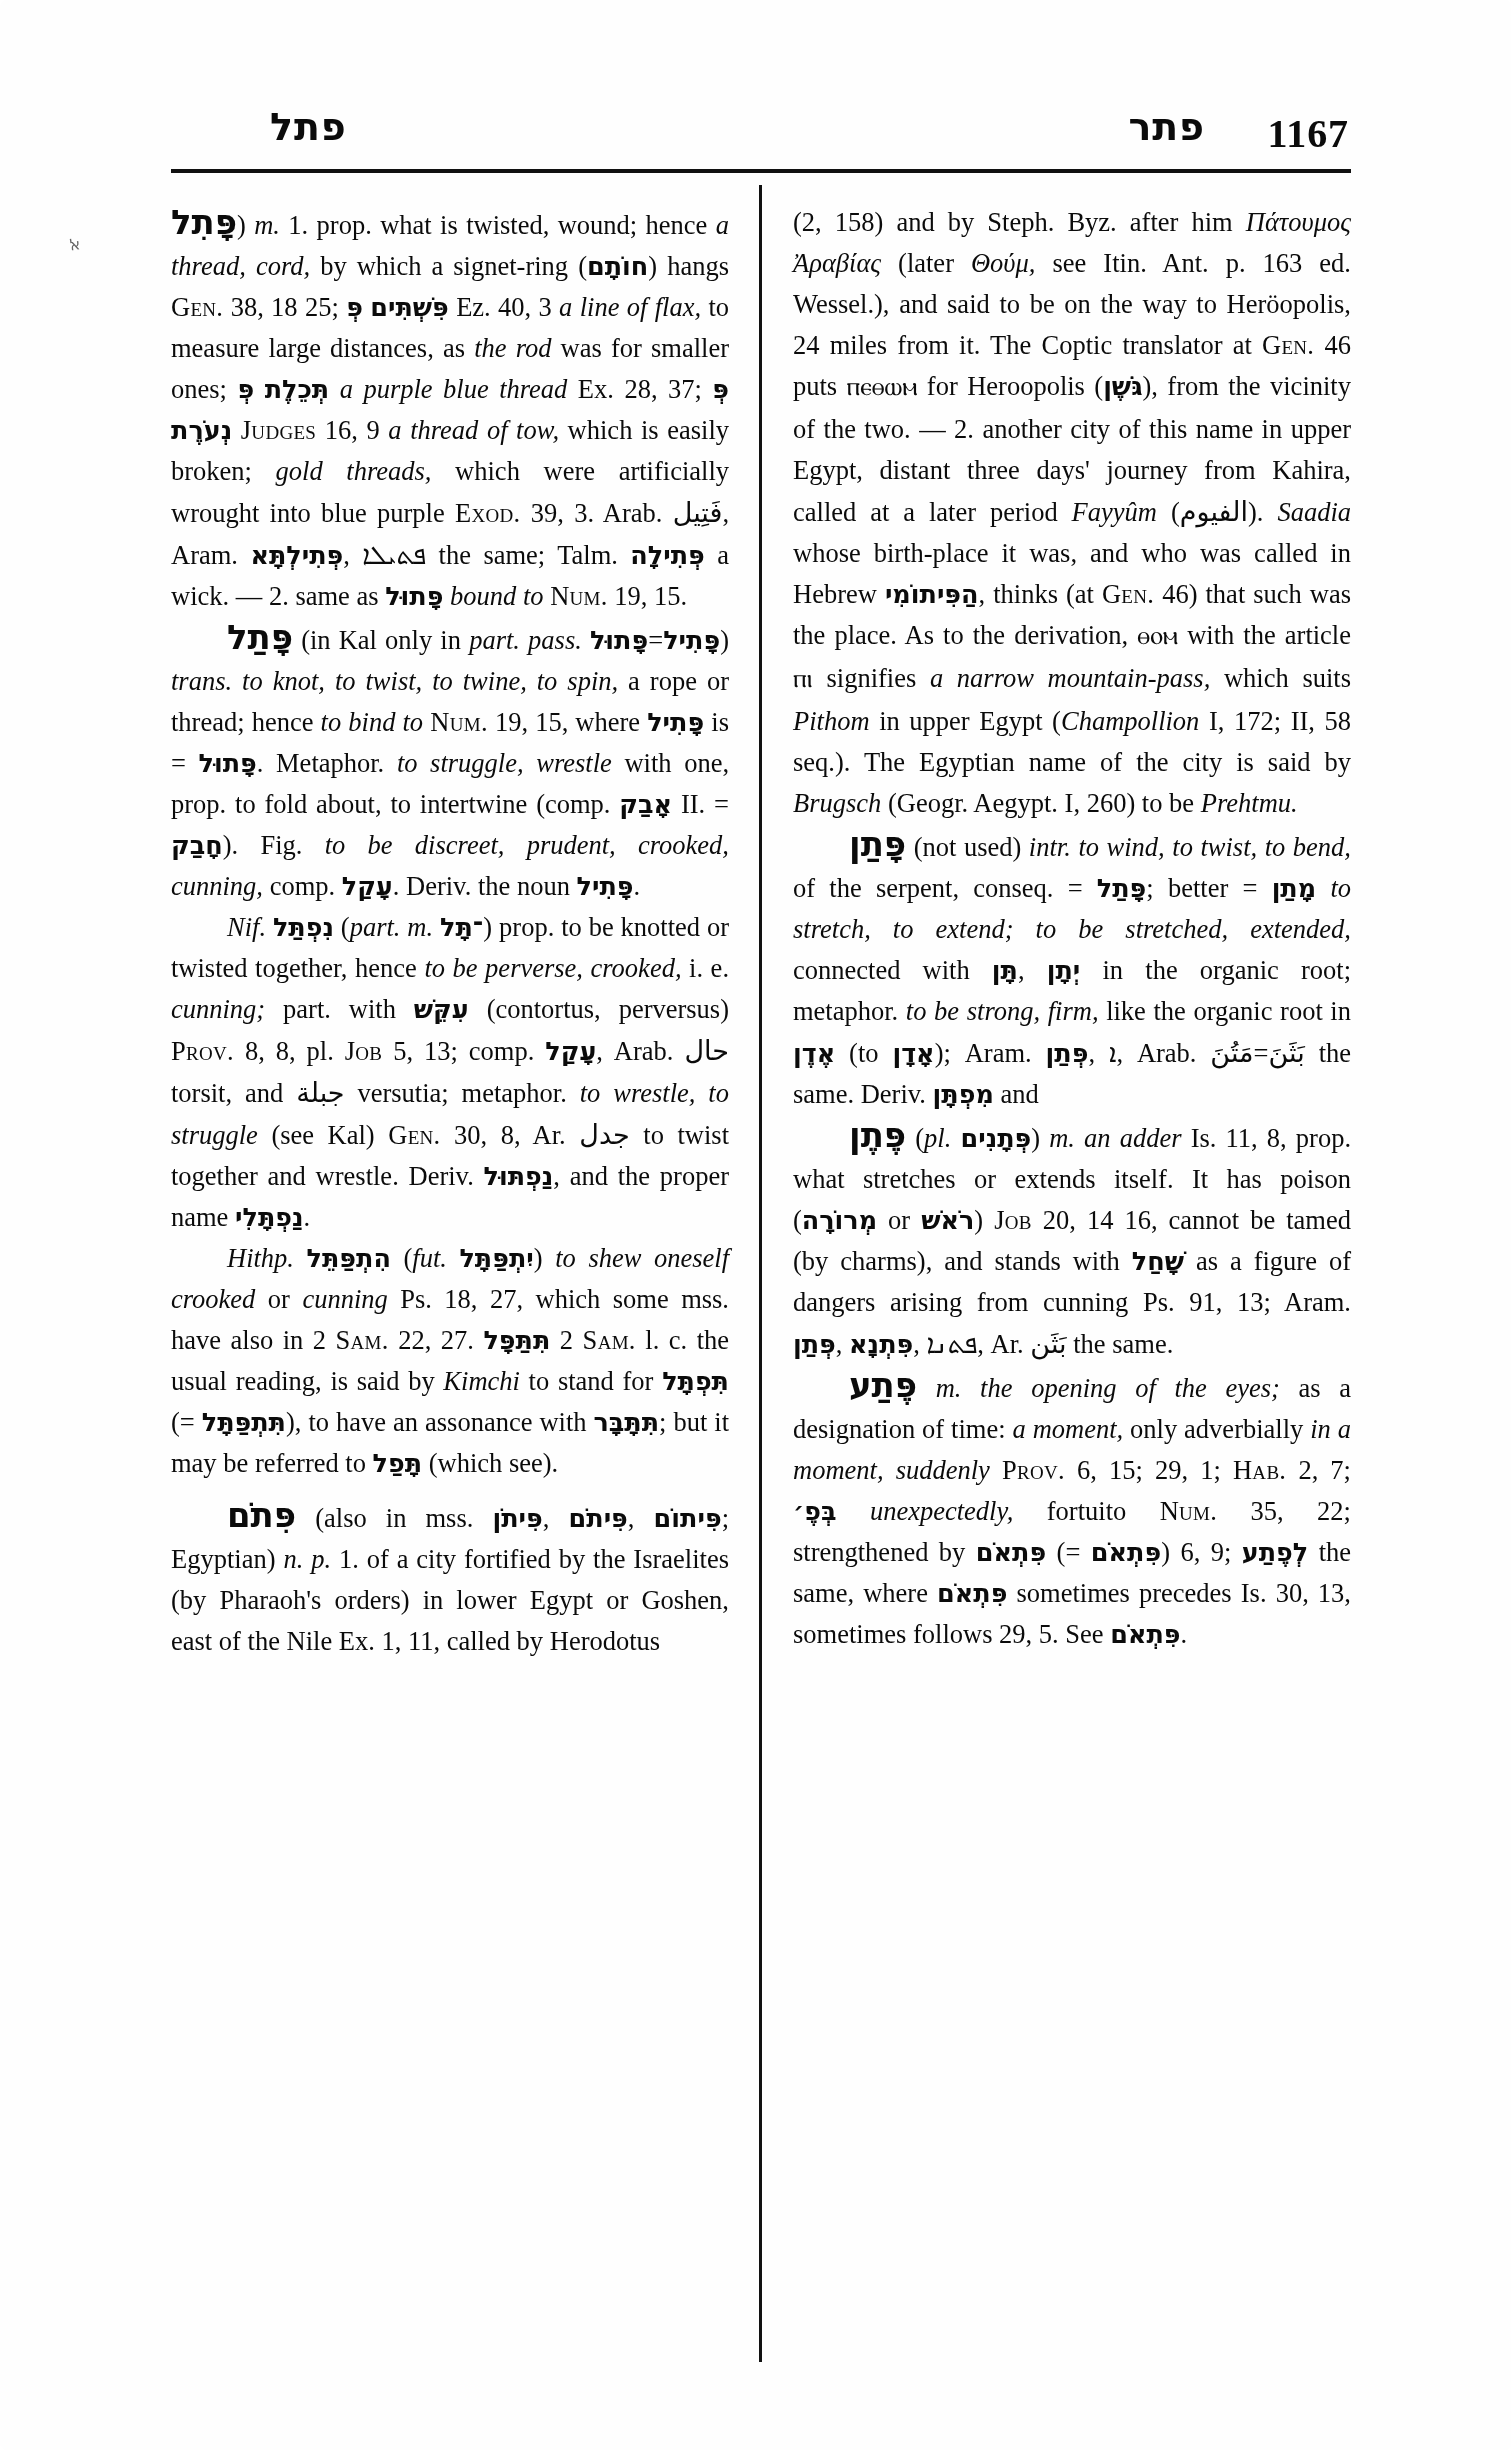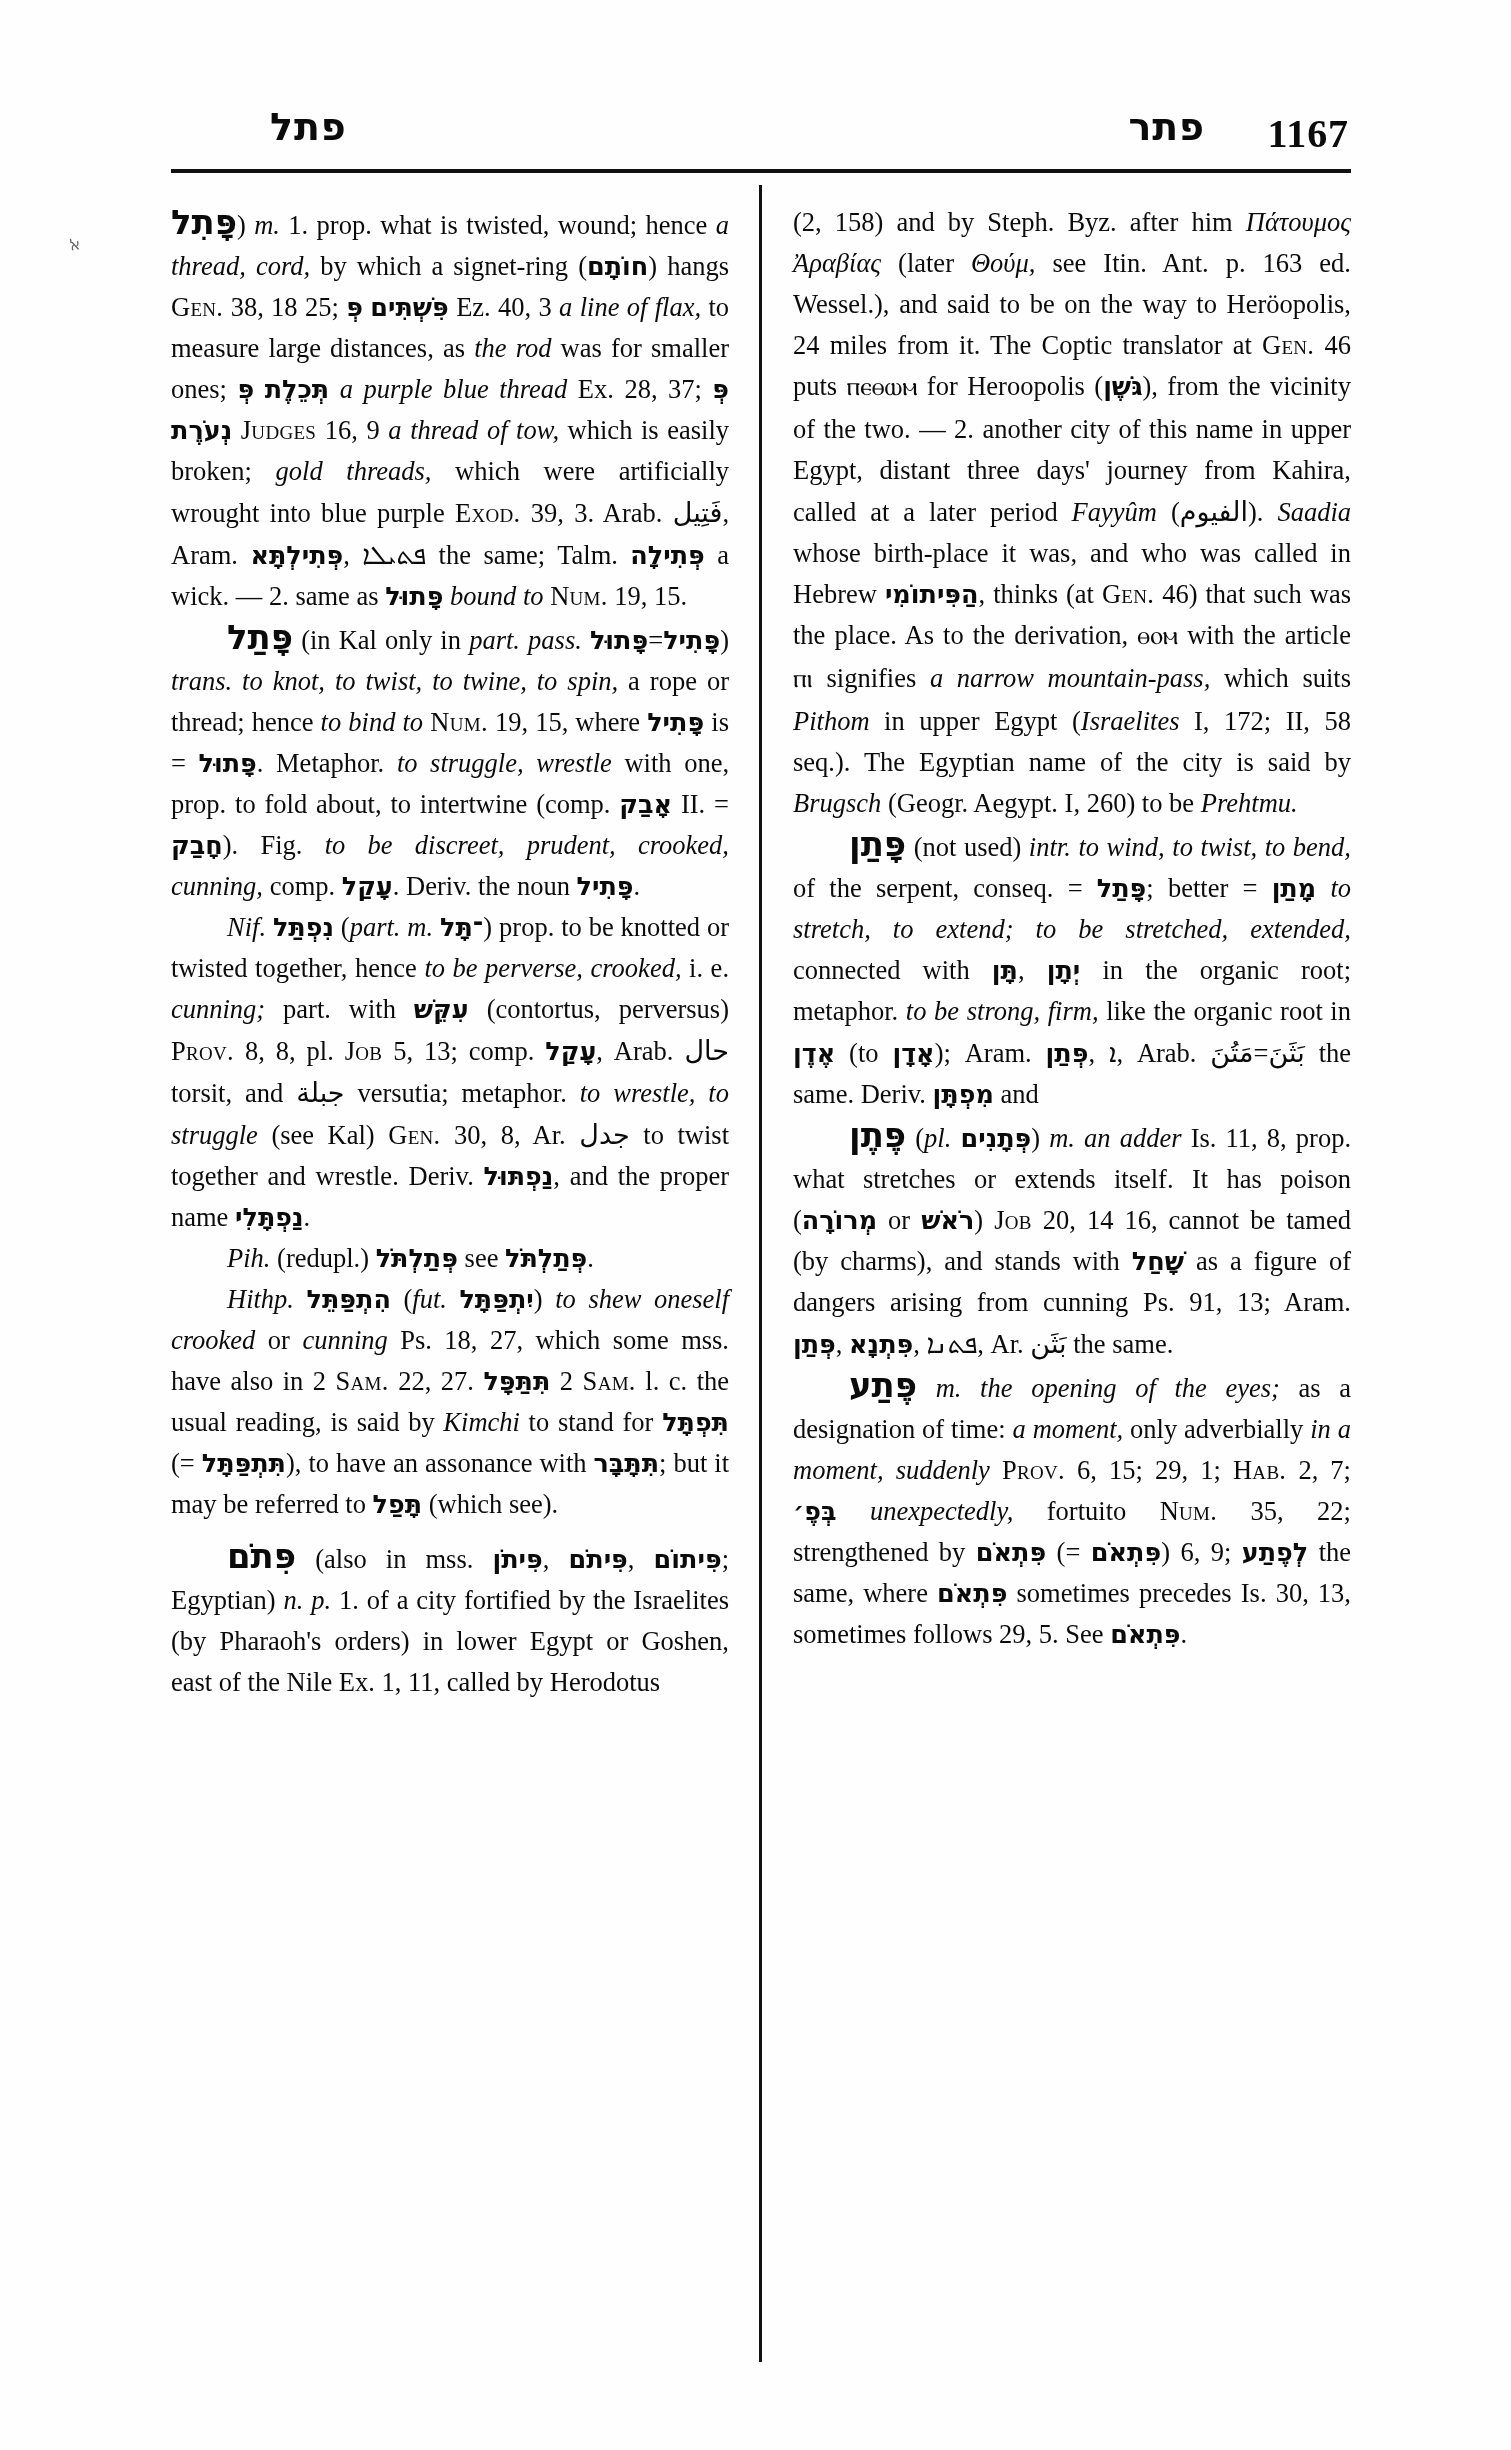--- a/index.html
+++ b/index.html
@@ -141,23 +141,20 @@
         <i>Nif.</i> <span class="heb-i">נִפְתַּל</span> (<i>part. m.</i>
         <span class="heb-i">־תָּל</span>) prop. to be knotted or twisted together, hence <i>to be perverse, crooked,</i>
         i. e. <i>cunning;</i> part. with <span class="heb-i">עִקֵּשׁ</span> (contortus, perversus)
         <span class="sc">Prov.</span> 8, 8, pl. <span class="sc">Job</span> 5, 13; comp.
         <span class="heb-i">עָקַל</span>, Arab. <span class="arb">حال</span> torsit, and
         <span class="arb">جبلة</span> versutia; metaphor. <i>to wrestle, to struggle</i> (see Kal)
         <span class="sc">Gen.</span> 30, 8, Ar. <span class="arb">جدل</span> to twist together and wrestle.
         Deriv. <span class="heb-i">נַפְתּוּל</span>, and the proper name <span class="heb-i">נַפְתָּלִי</span>.
       </p>
 
-      <p class="ind">
-        <i>Pih.</i> (redupl.) <span class="heb-i">פְּתַלְתֹּל</span> see <span class="heb-i">פְּתַלְתֹּל</span>.
-      </p>
 
       <p class="ind">
         <i>Hithp.</i> <span class="heb-i">הִתְפַּתֵּל</span> (<i>fut.</i>
         <span class="heb-i">יִתְפַּתָּל</span>) <i>to shew oneself crooked</i> or <i>cunning</i> Ps. 18, 27, which
         some mss. have also in 2 <span class="sc">Sam.</span> 22, 27.
         <span class="heb-i">תִּתַּפָּל</span> 2 <span class="sc">Sam.</span> l. c. the usual reading, is
         said by <i>Kimchi</i> to stand for <span class="heb-i">תִּפְתָּל</span>
         (= <span class="heb-i">תִּתְפַּתָּל</span>), to have an assonance with
         <span class="heb-i">תִּתָּבָּר</span>; but it may be referred to <span class="heb-i">תָּפַל</span>
         (which see).
@@ -183,21 +180,21 @@
         Itin. Ant. p. 163 ed. Wessel.), and said to be on the way to Heröopolis, 24 miles
         from it. The Coptic translator at <span class="sc">Gen.</span> 46
         puts <span class="cop">ⲡⲉⲑⲱⲙ</span> for Heroopolis (<span class="heb-i">גֹּשֶׁן</span>), from
         the vicinity of the two. — 2. another city of this name in upper Egypt, distant
         three days' journey from Kahira, called at a later period <i>Fayyûm</i>
         (<span class="arb">الفيوم</span>). <i>Saadia</i> whose birth-place it was, and who
         was called in Hebrew <span class="heb-i">הַפִּיתוֹמִי</span>, thinks
         (at <span class="sc">Gen.</span> 46) that such was the place.
         As to the derivation, <span class="cop">ⲑⲟⲙ</span> with the article
         <span class="cop">ⲡⲓ</span> signifies <i>a narrow mountain-pass,</i>
-        which suits <i>Pithom</i> in upper Egypt (<i>Israelites</i> I, 172; II, 58 seq.). The Egyptian
+        which suits <i>Pithom</i> in upper Egypt (<i>Champollion</i> I, 172; II, 58 seq.). The Egyptian
         name of the city is said by <i>Brugsch</i> (Geogr. Aegypt. I, 260) to be <i>Prehtmu.</i>
       </p>
 
       <p class="ind">
         <span class="lemma">פָּתַן</span>
         (not used) <i>intr. to wind, to twist, to bend,</i> of the serpent, conseq. =
         <span class="heb-i">פָּתַל</span>; better = <span class="heb-i">מָתַן</span>
         <i>to stretch, to extend; to be stretched, extended,</i> connected with
         <span class="heb-i">תָּן</span>, <span class="heb-i">יְתָן</span> in the organic root; metaphor.
         <i>to be strong, firm,</i> like the organic root in <span class="heb-i">אֶדֶן</span>

